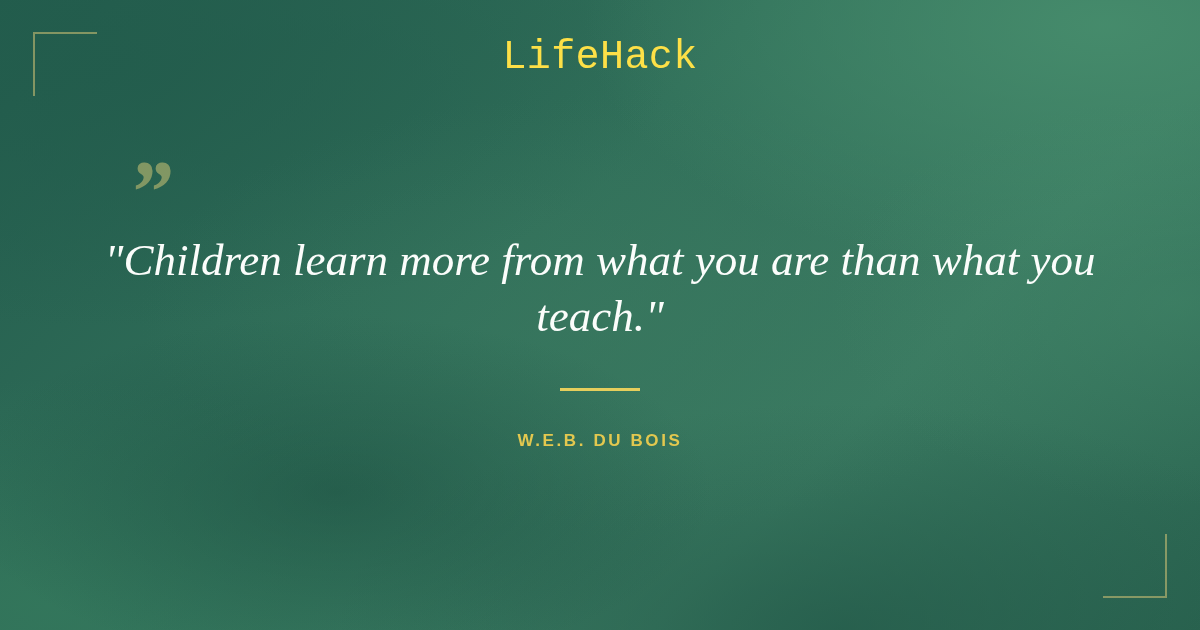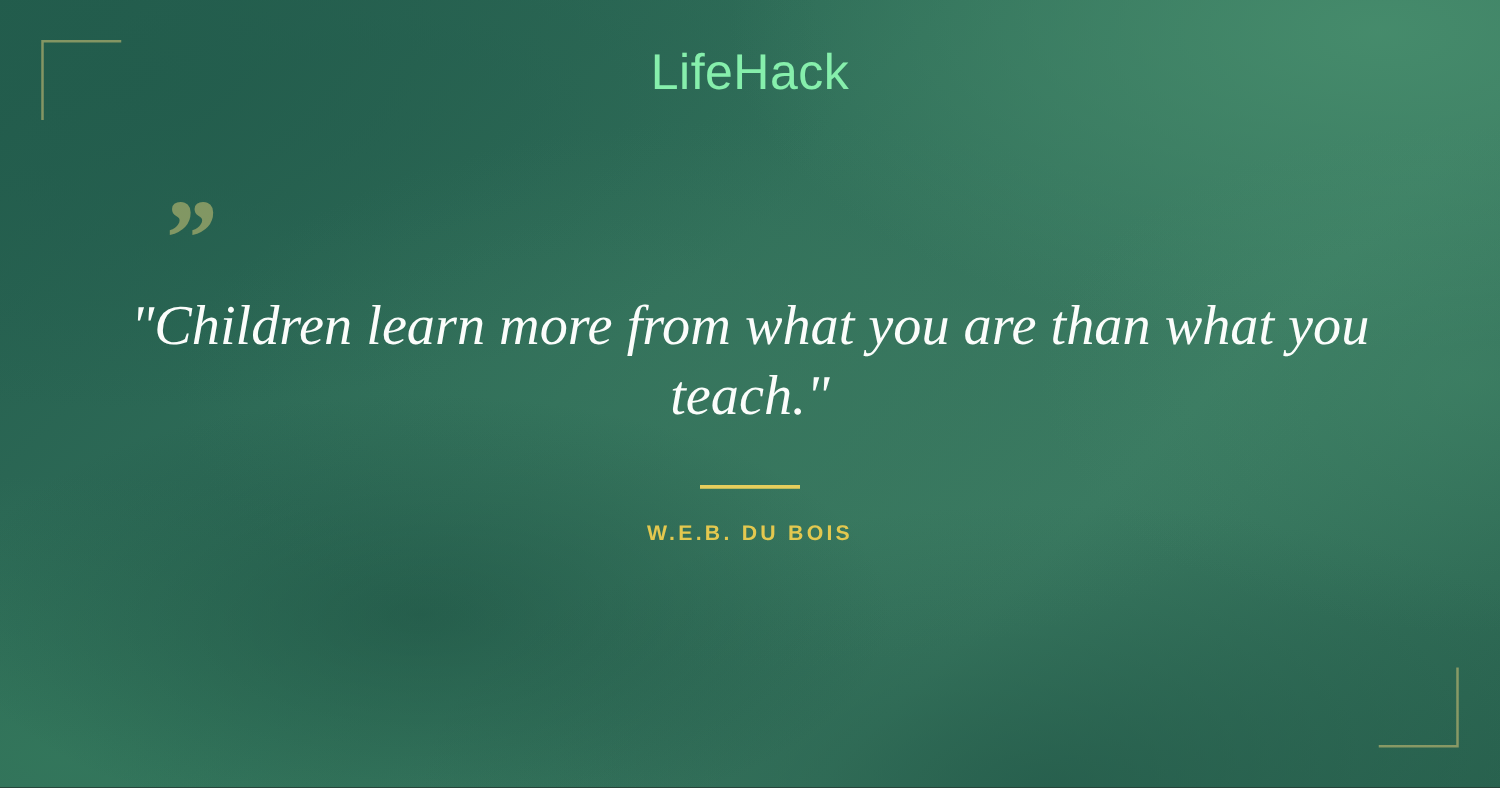--- a/index.html
+++ b/index.html
@@ -58,24 +58,24 @@
     border-bottom: 2px solid rgba(214,196,118,0.55);
   }
 
   
   .brand {
     position: absolute;
     top: 36px;
     left: 0;
     width: 100%;
     text-align: center;
-    font-family: Liberation Sans, sans-serif;
+    font-family: Liberation Mono, monospace;
     font-size: 40px;
     line-height: 1.1;
-    color: #86efac;
+    color: #fde047;
     letter-spacing: 0.4px;
   }
 
   
   .deco-quote {
     position: absolute;
     left: 128px;
     top: 148px;
     font-family: "Liberation Serif", serif;
     font-style: italic;
@@ -105,21 +105,21 @@
 
   .divider {
     width: 80px;
     height: 3px;
     background: #e6ce5c;
     border: 0;
     margin: 44px auto 0 auto;
   }
 
   .attribution {
-    margin-top: 26px;
+    margin-top: 40px;
     font-family: "Liberation Sans", sans-serif;
     font-size: 17px;
     font-weight: 700;
     letter-spacing: 2.6px;
     color: #e3c84f;
     text-align: center;
   }
 </style>
 </head>
 <body>

